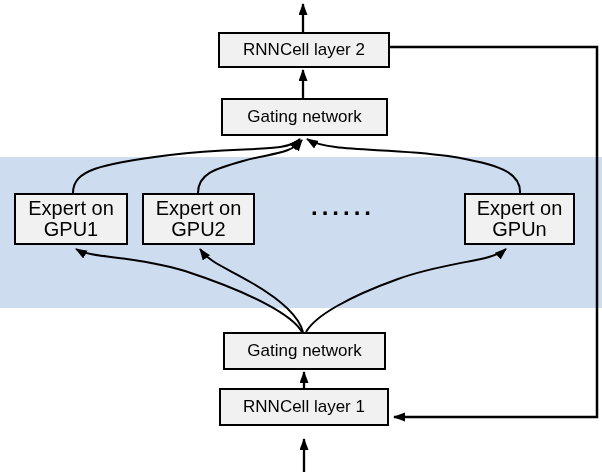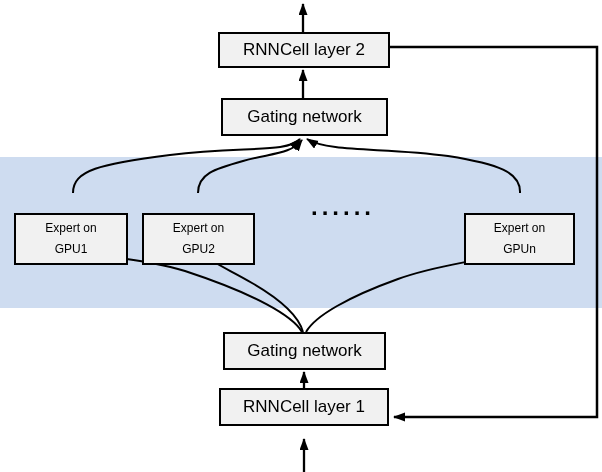--- a/index.html
+++ b/index.html
@@ -15,21 +15,21 @@
   }
   svg.connections { position:absolute; left:0; top:0; width:602px; height:472px; }
   svg.connections path { fill:none; stroke:var(--line-color,#000); }
   .node {
     position:absolute; box-sizing:border-box;
     background:var(--node-fill,#f1f1f1);
     border:2.5px solid var(--line-color,#000);
     display:flex; flex-direction:column; align-items:center; justify-content:center;
     text-align:left; font-size:17px; line-height:20px; white-space:nowrap;
   }
-  .node.expert { font-size:12px; line-height:21px;margin-top:20px; }
+  .node.expert { font-size:20px; line-height:21px; }
   #rnncell2      { left:218px; top:32px;  width:172px; height:36px; }
   #gating-top    { left:221px; top:98px;  width:167px; height:38px; }
   #expert1       { left:14px;  top:193px; width:114px; height:52px; }
   #expert2       { left:142px; top:193px; width:113px; height:52px; }
   #expertn       { left:464px; top:193px; width:111px; height:52px; }
   #gating-bottom { left:223px; top:332px; width:163px; height:38px; }
   #rnncell1      { left:219px; top:388px; width:170px; height:38px; }
   .dots {
     position:absolute; left:308px; top:192px; width:70px; height:34px;
     font-size:24px; font-weight:bold; letter-spacing:4px; line-height:30px;

